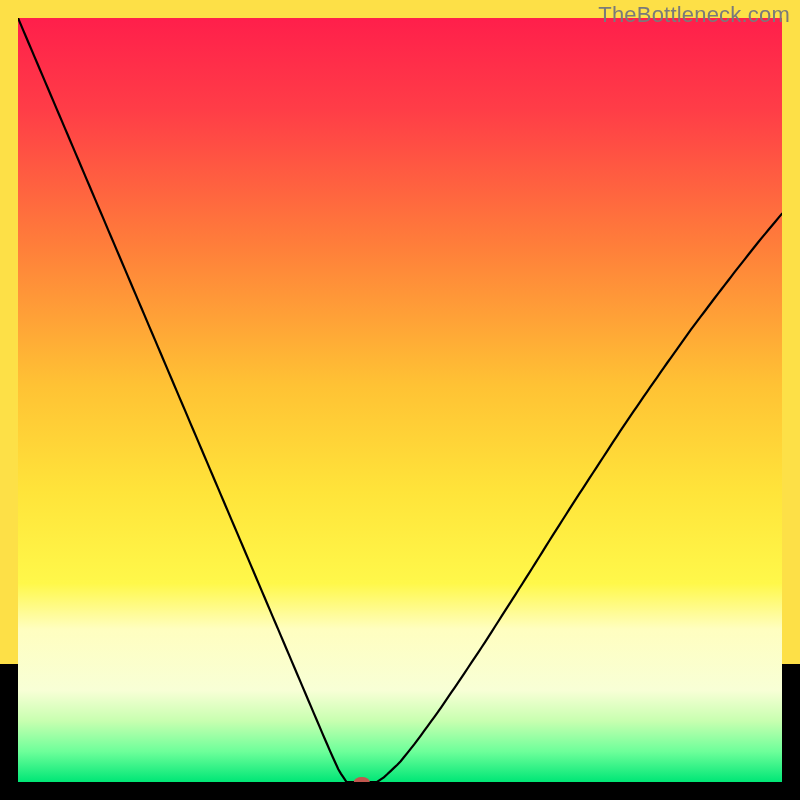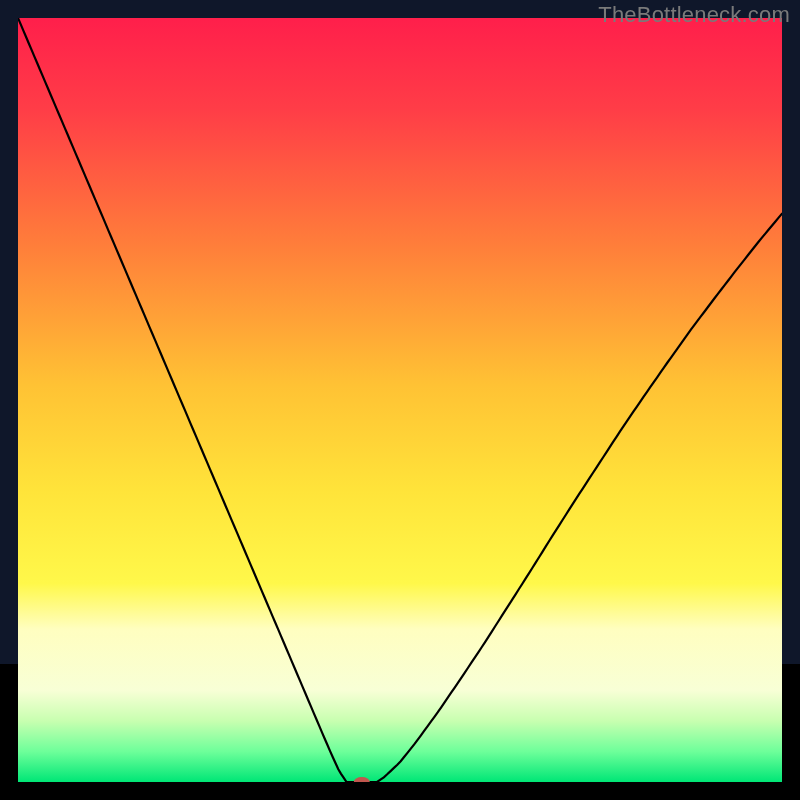--- a/index.html
+++ b/index.html
@@ -8,21 +8,21 @@
     width: 800px;
     height: 800px;
     overflow: hidden;
     font-family: Arial, Helvetica, sans-serif;
     background: #000;
   }
   .frame {
     position: relative;
     width: 800px;
     height: 664px;
-    background: #0f172a;
+    background: #fde047;
   }
   .plot-area {
     position: absolute;
     left: 18px;
     top: 18px;
     width: 764px;
     height: 764px;
   }
   .watermark {
     position: absolute;

